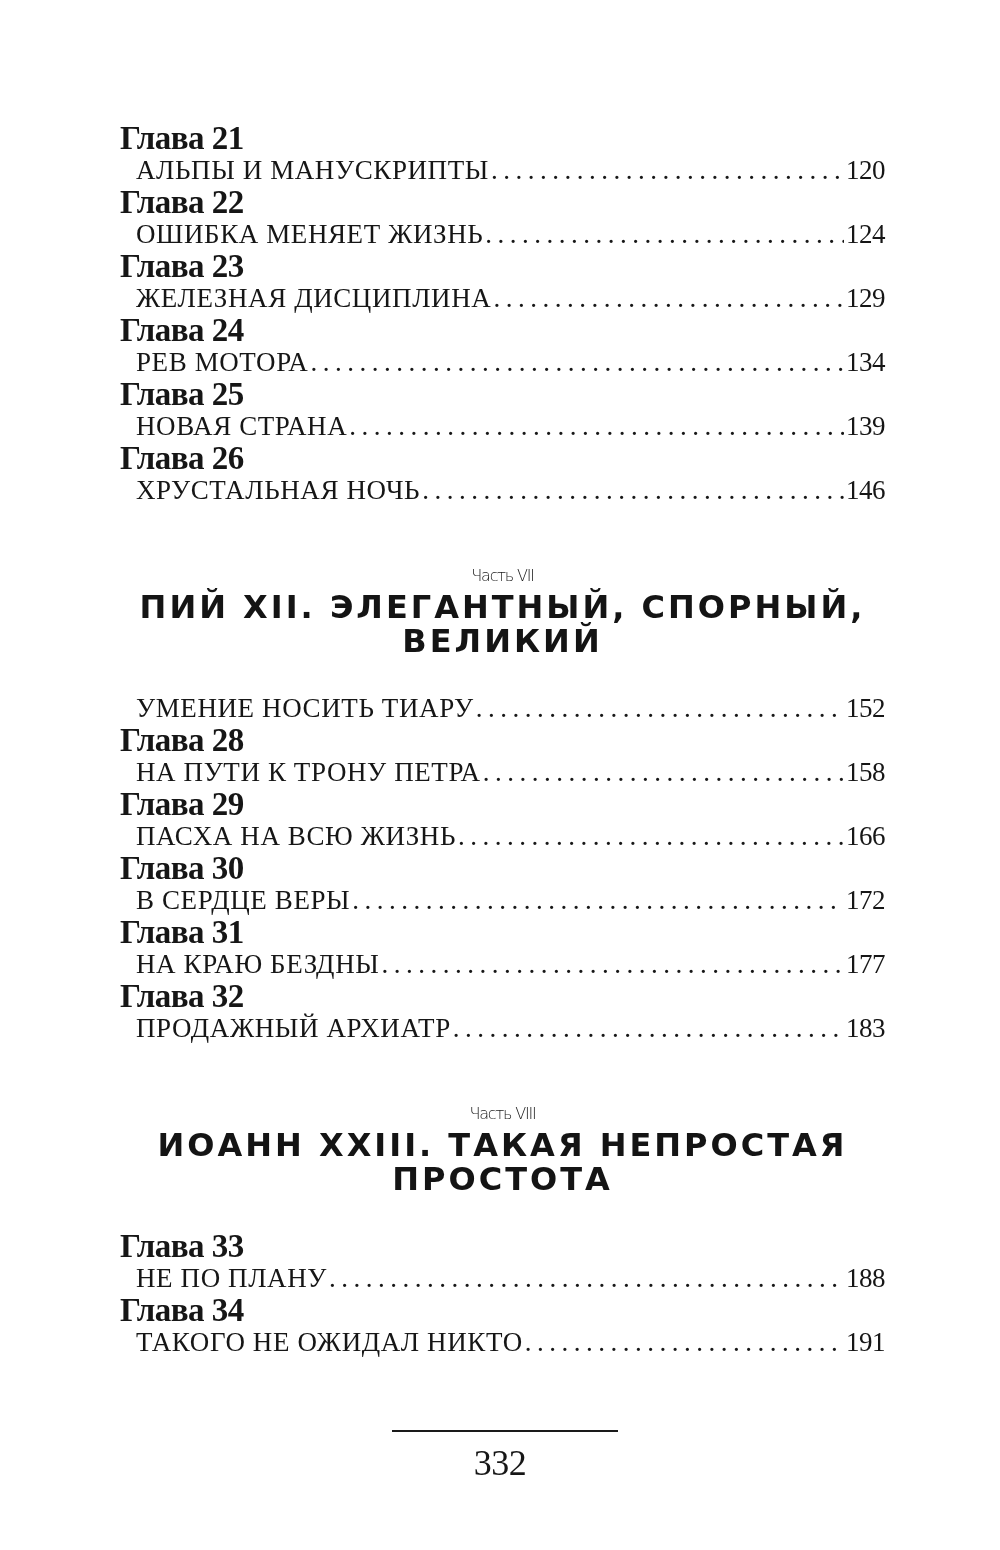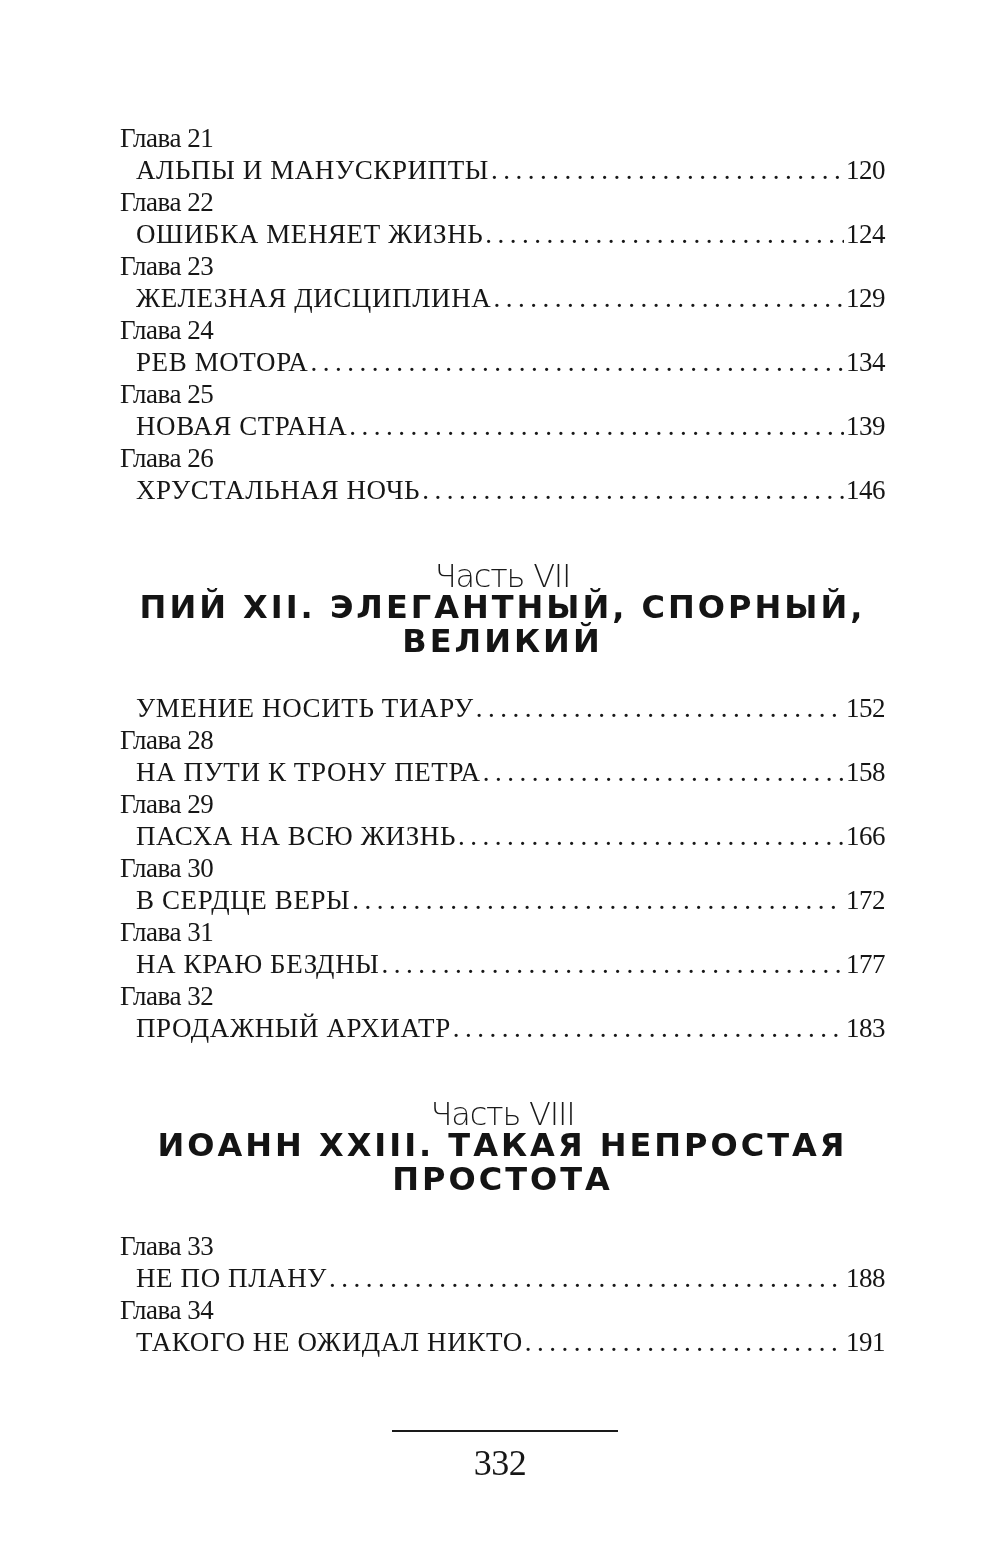--- a/index.html
+++ b/index.html
@@ -1,27 +1,27 @@
 <!DOCTYPE html>
 <html><head>
 <meta charset="utf-8">
 <style>
   html, body { margin: 0; padding: 0; background: #ffffff; }
   body { width: 1000px; height: 1550px; position: relative; overflow: hidden; color: #161616; }
   .page { position: absolute; left: 120px; top: 122px; width: 765px; }
   .serif { font-family: "Liberation Serif", "DejaVu Serif", serif; }
   .sans { font-family: "DejaVu Sans", "Liberation Sans", sans-serif; }
   .group { margin: 0; }
-  .chapter-label { font-size: 27px; line-height: 32px; height: 32px; letter-spacing: -0.5px; white-space: nowrap; }
+  .chapter-label { font-size: 33px; line-height: 32px; height: 32px; letter-spacing: -0.5px; white-space: nowrap; font-weight: bold; }
   .entry-row { display: flex; align-items: baseline; font-size: 27px; line-height: 32px; height: 32px; white-space: nowrap; margin-left: 16px; }
   .entry-title { letter-spacing: 0.6px; flex: 0 0 auto; }
   .leader { flex: 1 1 auto; overflow: hidden; white-space: nowrap; letter-spacing: 5.5px; margin: 0 2px; }
   .page-num { flex: 0 0 auto; letter-spacing: -0.5px; }
   .part { text-align: center; }
-  .part-label { font-size: 32px; line-height: 28px; font-weight: 300; letter-spacing: -1.2px; color: #1a1a1a; }
+  .part-label { font-size: 16px; line-height: 28px; font-weight: 300; letter-spacing: -1.2px; color: #1a1a1a; }
   .part-title { font-size: 32px; line-height: 34px; font-weight: bold; letter-spacing: 3px; color: #141414; }
   .rule { position: absolute; left: 392px; top: 1430px; width: 226px; height: 0; border-top: 2.5px solid #1a1a1a; }
   .folio { position: absolute; left: 0; width: 1000px; top: 1447px; text-align: center; font-size: 36px; line-height: 32px; letter-spacing: -0.5px; }
 </style>
 </head>
 <body>
 
 <div class="page">
 
   <div class="group">

